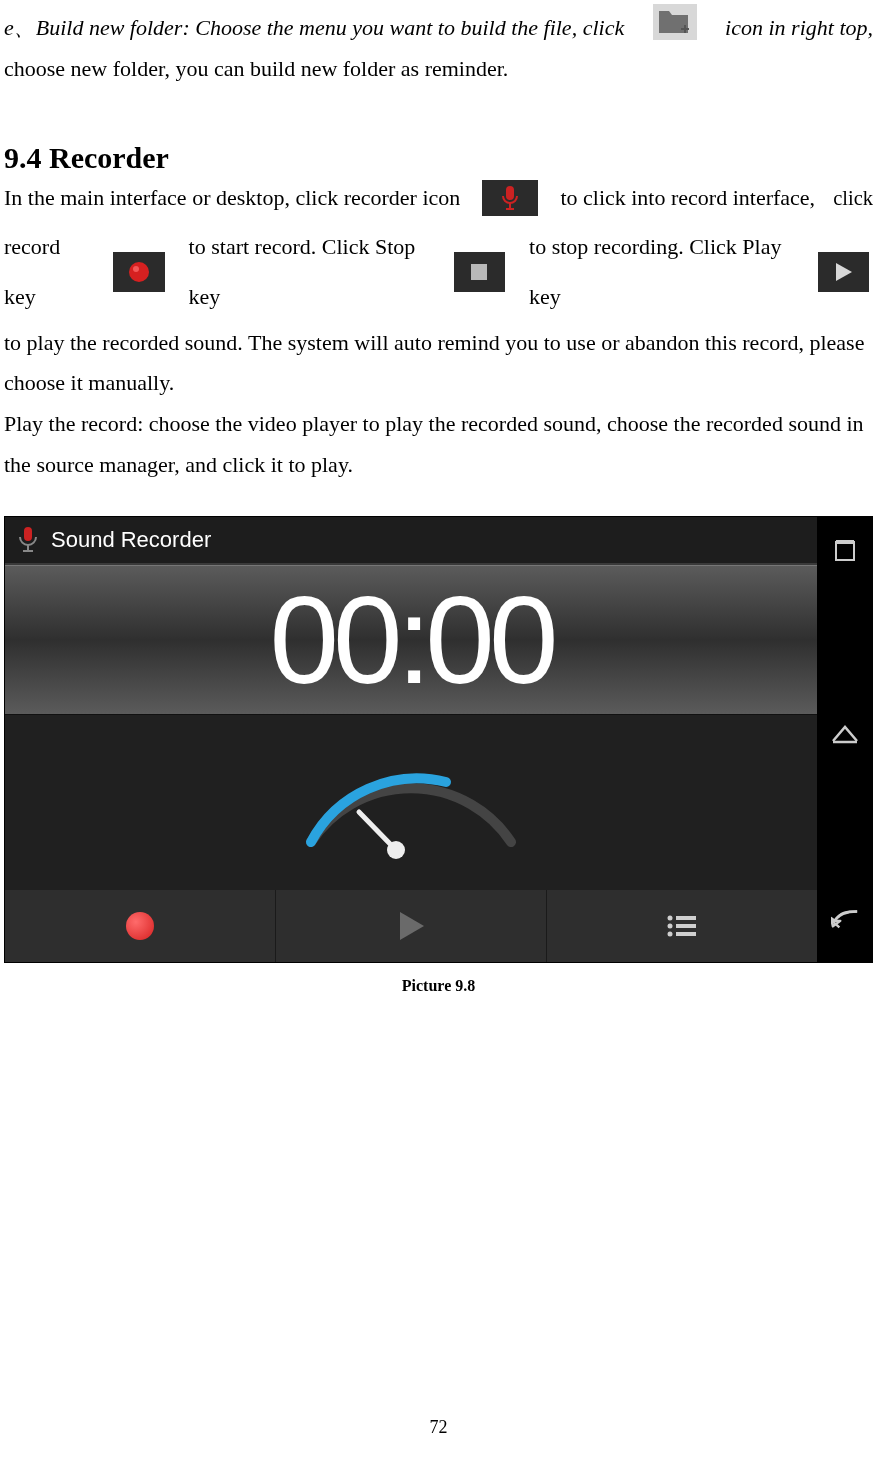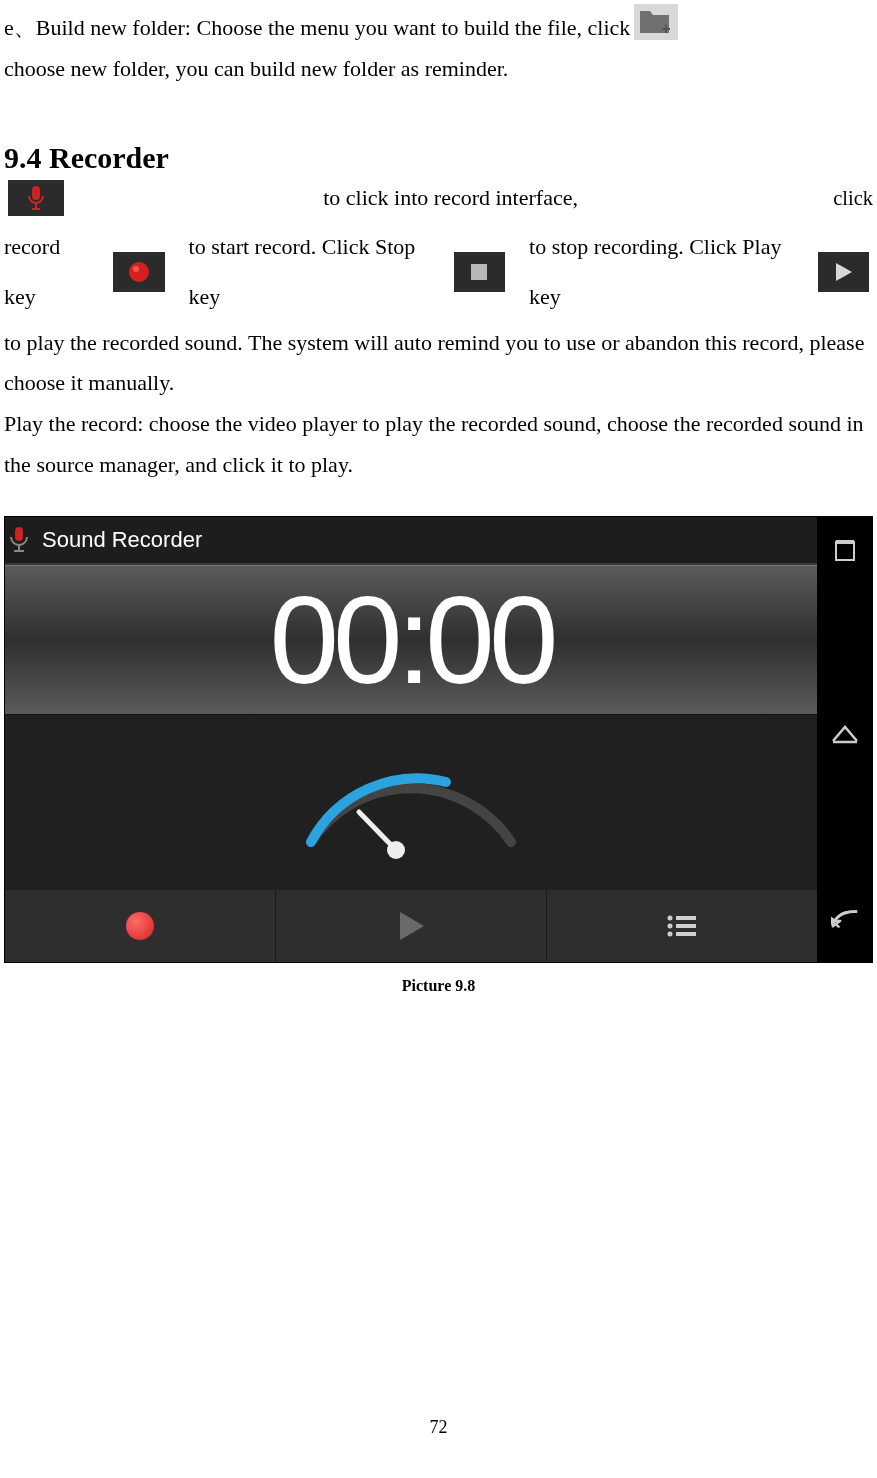--- a/index.html
+++ b/index.html
@@ -20,22 +20,24 @@
       padding-top: 4px;
     }
     .para {
       font-size: 22px;
       line-height: 1.85;
       text-align: justify;
     }
     .para-line1 {
       display: flex;
       align-items: baseline;
+      justify-content: space-between;
       font-size: 22px;
       line-height: 1.85;
+      font-style: italic;
     }
     .heading {
       font-size: 30px;
       font-weight: bold;
       margin-top: 52px;
     }
     .inline-icon {
       display: inline-block;
       vertical-align: middle;
       margin: 0 4px;
@@ -117,21 +119,21 @@
       height: 28px;
       display: flex;
       align-items: center;
       justify-content: center;
     }
 
     .app-titlebar {
       height: 48px;
       display: flex;
       align-items: center;
-      padding-left: 1px;
+      padding-left: 10px;
       background: #1d1d1d;
       border-bottom: 2px solid #3a3a3a;
     }
     .app-titlebar-icon {
       width: 26px;
       height: 30px;
       margin-right: 10px;
       display: flex;
       align-items: center;
       justify-content: center;
@@ -226,29 +228,31 @@
   <div>
     <div class="para-line1">
       <span>e、Build new folder: Choose the menu you want to build the file, click </span>
       <span class="inline-icon icon-folder-new">
         <svg width="34" height="26" viewBox="0 0 34 26">
           <path d="M1 6 L1 24 L30 24 L30 6 L14 6 L11 2 L1 2 Z" fill="#707070"></path>
           <line x1="27" y1="16" x2="27" y2="24" stroke="#555" stroke-width="2"></line>
           <line x1="23" y1="20" x2="31" y2="20" stroke="#555" stroke-width="2"></line>
         </svg>
       </span>
+      <span> icon in right top,</span>
     </div>
     <div class="para">choose new folder, you can build new folder as reminder.</div>
   </div>
 
   <h2 class="heading">9.4 Recorder</h2>
 
   <div>
 
     <div class="justify-row" style="line-height:2.1;">
+      <span style="font-size:22px;">In the main interface or desktop, click recorder icon </span>
       <span class="inline-icon icon-recorder-app">
         <svg width="24" height="28" viewBox="0 0 24 28">
           <rect x="8" y="2" width="8" height="14" rx="4" fill="#c22"></rect>
           <path d="M5 12 A7 7 0 0 0 19 12" fill="none" stroke="#c22" stroke-width="2"></path>
           <line x1="12" y1="19" x2="12" y2="25" stroke="#c22" stroke-width="2"></line>
           <line x1="8" y1="25" x2="16" y2="25" stroke="#c22" stroke-width="2"></line>
         </svg>
       </span>
       <span style="font-size:22px;"> to click into record interface, </span>
       <span class="small-last">click</span>

